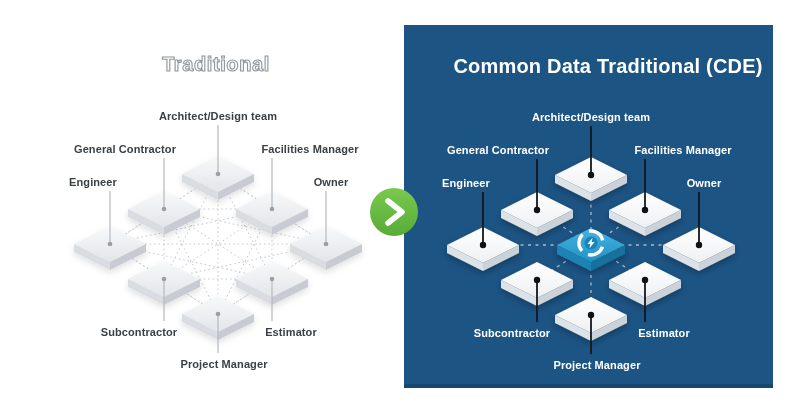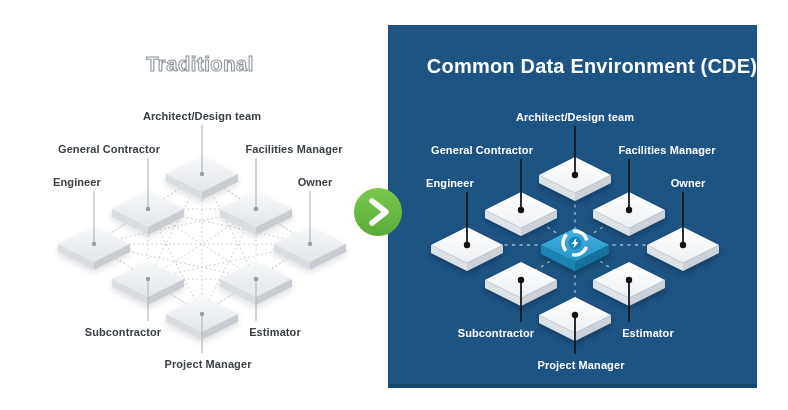--- a/index.html
+++ b/index.html
@@ -1,17 +1,17 @@
 <!DOCTYPE html>
 <html><head>
 <meta charset="utf-8">
 <style>
   html,body{margin:0;padding:0;background:#ffffff;}
   .canvas{position:relative;width:758px;height:410px;background:#ffffff;overflow:hidden;
-          font-family:"Liberation Sans",sans-serif;}
+          font-family:"Liberation Sans",sans-serif;margin-left:16px;}
   .blue-panel{position:absolute;left:388px;top:25px;width:369px;height:363px;
               box-sizing:border-box;border-bottom:4px solid #16476f;}
   svg.scene{position:absolute;left:0;top:0;width:788px;height:410px;}
   .labels{position:absolute;left:0;top:0;width:788px;height:410px;pointer-events:none;}
   .role-label{position:absolute;transform:translate(-50%,-50%);
               font-size:11px;font-weight:700;white-space:nowrap;letter-spacing:.1px;}
   .label-dark{color:#3a4046;}
   .label-light{color:#ffffff;}
   .title-traditional{position:absolute;left:200px;top:64px;transform:translate(-50%,-50%);
               font-size:20px;font-weight:700;letter-spacing:.6px;color:#ffffff;
@@ -220,21 +220,21 @@
       </g>
 
     <g>
       <circle id="arrow-bg" cx="378" cy="212" r="24" fill="url(#gGreen)"></circle>
       <path d="M372,201 L386,212 L372,223" fill="none" stroke="#ffffff" stroke-width="5.5" stroke-linecap="round" stroke-linejoin="round"></path>
     </g>
   </svg>
 
   <div class="labels" id="label-layer">
     <div class="title-traditional">Traditional</div>
-    <div class="title-cde">Common Data Environment (CDE)</div>
+    <div class="title-cde">Common Data Traditional (CDE)</div>
   <div class="role-label label-dark" style="left: 202px; top: 116px;">Architect/Design team</div>
       <div class="role-label label-dark" style="left: 109px; top: 149px;">General Contractor</div>
       <div class="role-label label-dark" style="left: 294px; top: 149px;">Facilities Manager</div>
       <div class="role-label label-dark" style="left: 77px; top: 182px;">Engineer</div>
       <div class="role-label label-dark" style="left: 315px; top: 182px;">Owner</div>
       <div class="role-label label-dark" style="left: 123px; top: 332px;">Subcontractor</div>
       <div class="role-label label-dark" style="left: 275px; top: 332px;">Estimator</div>
       <div class="role-label label-dark" style="left: 208px; top: 364px;">Project Manager</div>
       <div class="role-label label-light" style="left: 575px; top: 117px;">Architect/Design team</div>
       <div class="role-label label-light" style="left: 482px; top: 150px;">General Contractor</div>

